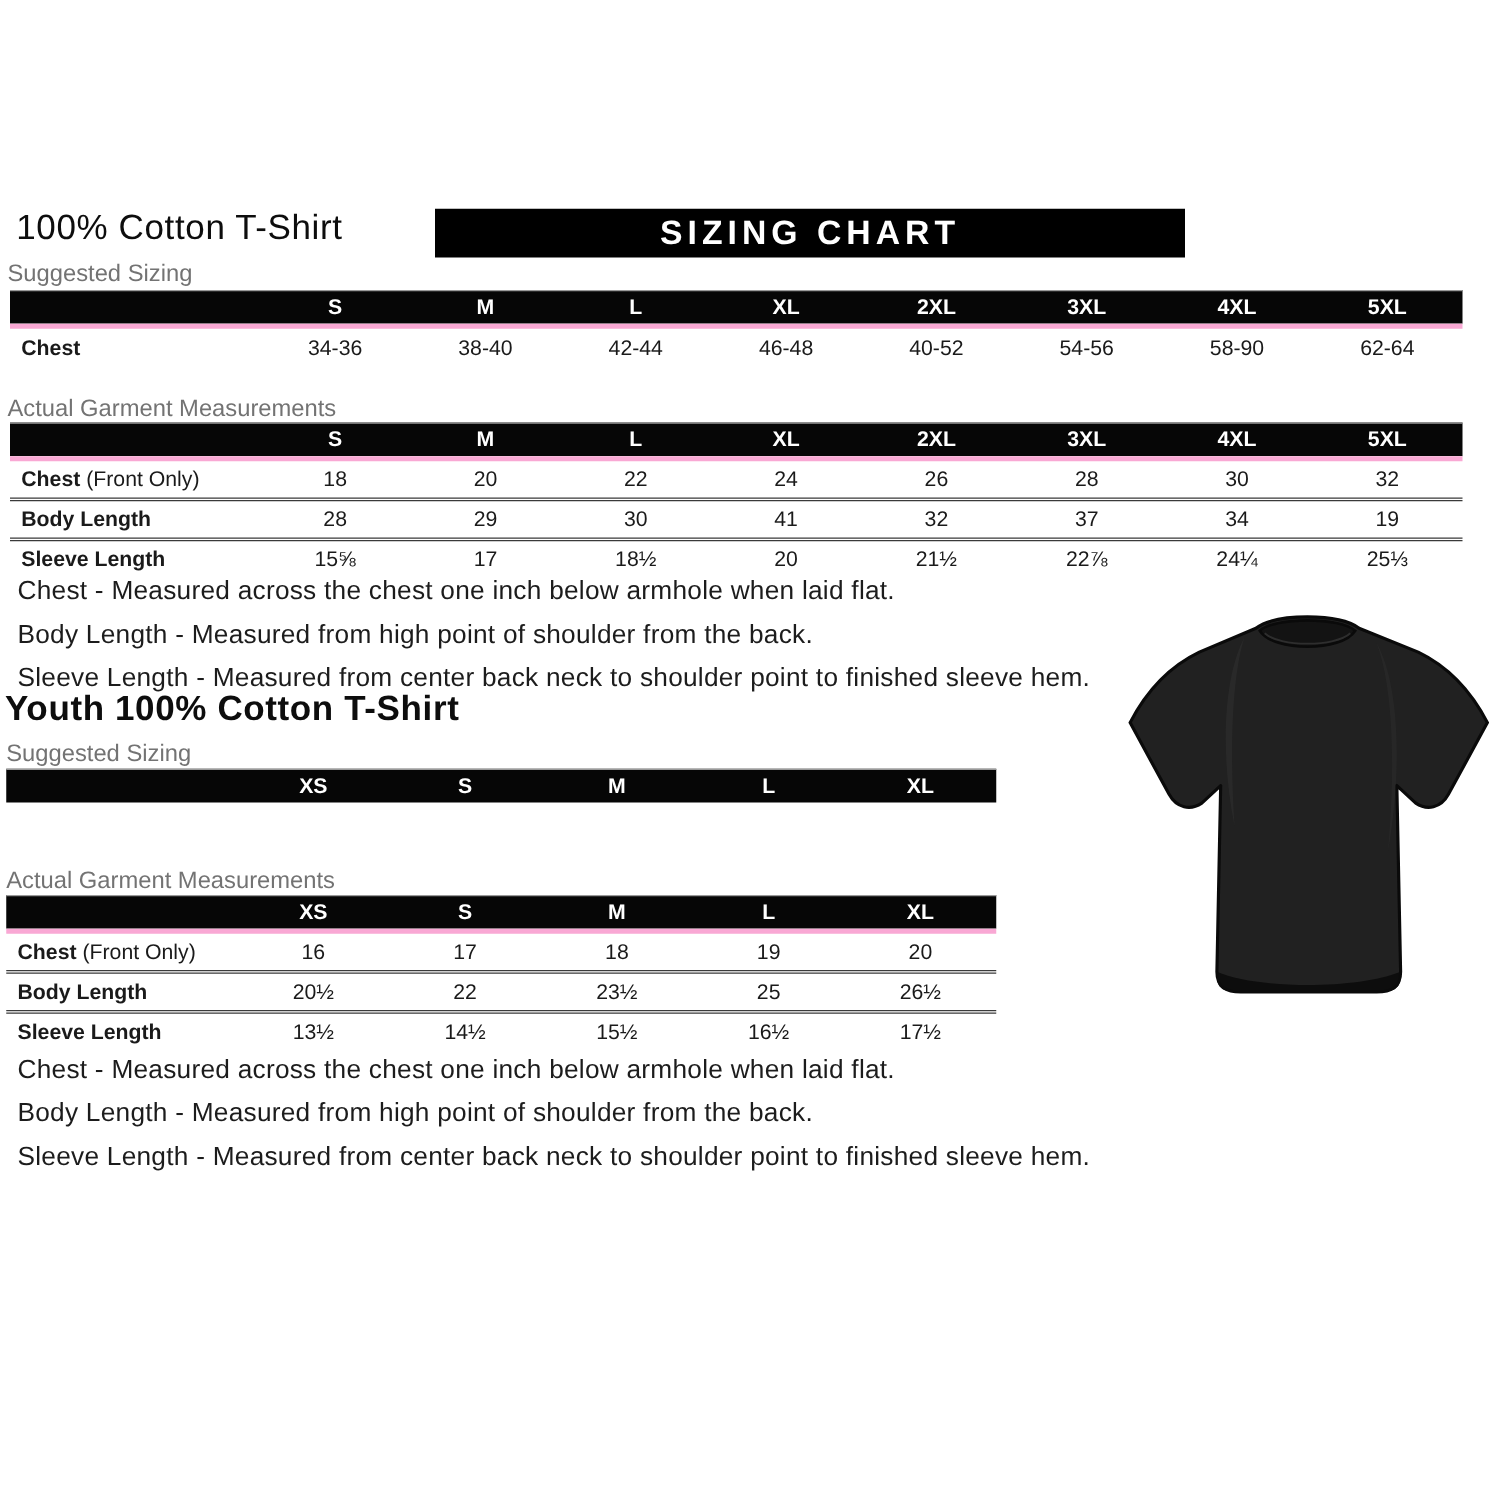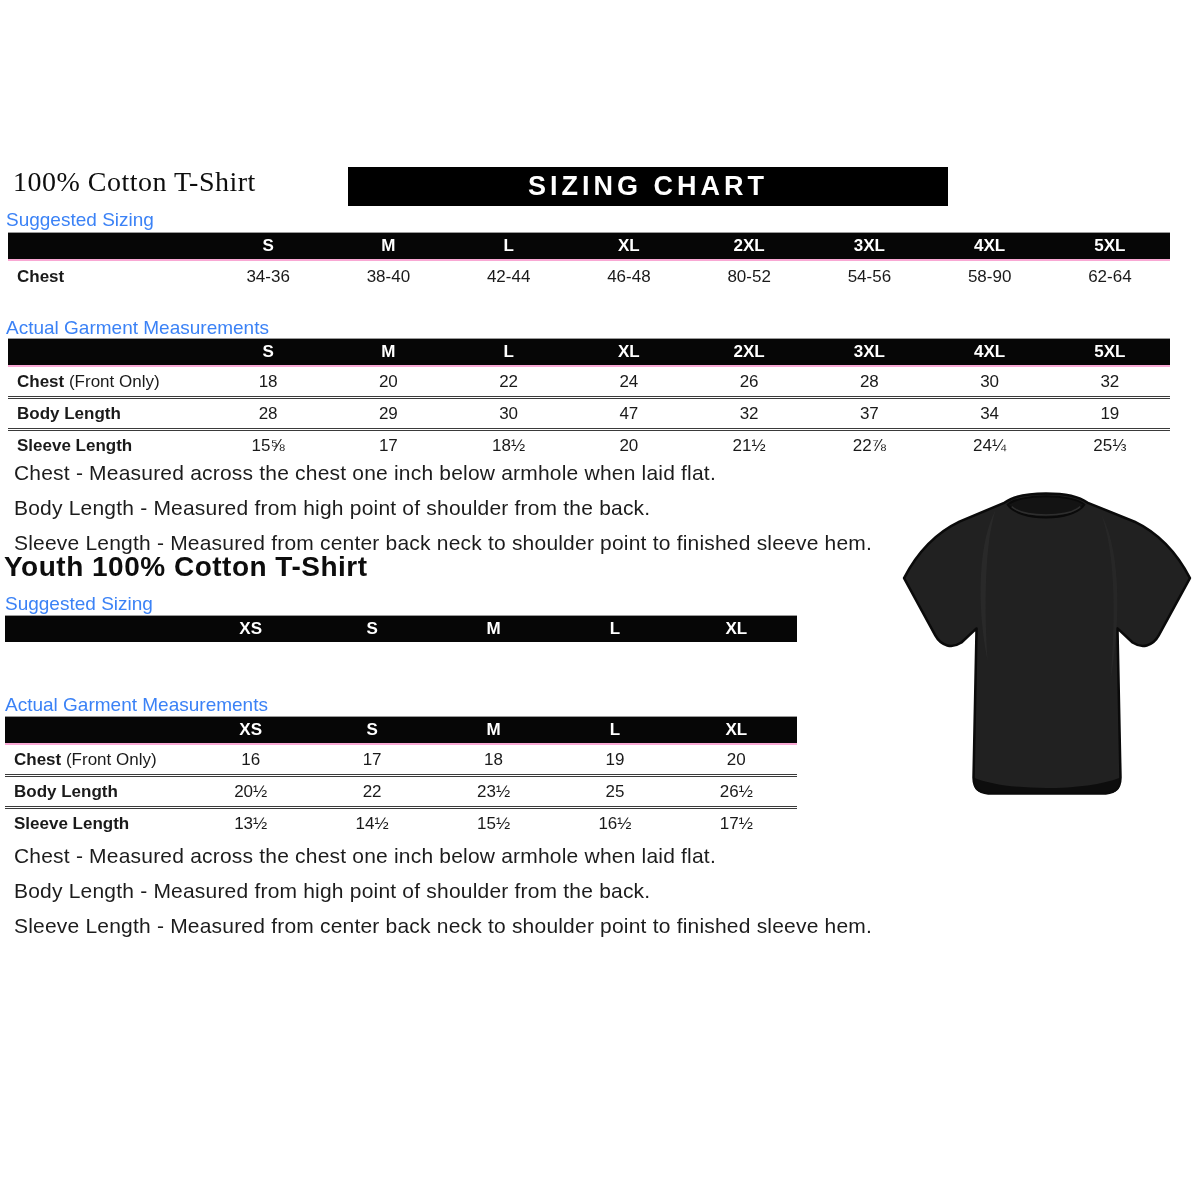--- a/index.html
+++ b/index.html
@@ -5,52 +5,52 @@
   html,body{margin:0;padding:0;background:#fff;}
   #canvas{
     position:relative;width:1200px;height:1200px;background:#ffffff;
     font-family:"Liberation Sans", sans-serif;color:#1a1a1a;overflow:hidden;
   }
   .abs{position:absolute;}
 
   
   .main-title{font-size:28px;font-weight:400;color:#0d0d0d;letter-spacing:0.5px;}
   .youth-title{font-size:28px;font-weight:700;color:#0d0d0d;letter-spacing:0.5px;}
-  .section-label{font-size:19px;font-weight:400;color:#3b82f6;}
+  .section-label{font-size:19px;font-weight:400;color:#737373;}
   .banner{
     background:#000;color:#fff;display:flex;align-items:center;justify-content:center;
     font-weight:700;font-size:27px;letter-spacing:4px;
   }
 
   
   .table{font-size:17px;color:#1a1a1a;}
   .trow{display:flex;align-items:center;}
   .thead{background:#060606;color:#fff;font-weight:700;height:26px;border-top:1px solid #9a9a9a;}
   .tdata{height:31px;background:#fff;}
   .compact .tdata{height:29px;}
-  .tdata:nth-of-type(2){border-top:2px solid #f9a8d4;}
+  .tdata:nth-of-type(2){border-top:4px solid #f9a8d4;}
   .tdata + .tdata{border-top:3px double #3a3a3a;}
   .tcell{display:flex;align-items:center;}
   .tcell.lbl{width:var(--lblw,200px);padding-left:9px;box-sizing:border-box;}
   .tcell.val{flex:1;justify-content:center;text-align:center;}
   .b{font-weight:700;}
   .lbl span{white-space:pre;}
 
   
   .note-line{font-size:21px;color:#1c1c1c;margin-bottom:11px;letter-spacing:0.2px;}
 
   
   .tshirt-wrap{width:302px;height:325px;}
 </style>
 </head>
 <body>
 
 <div id="canvas">
 
-  <div class="abs main-title" style="left:13px;top:166px;font-family:Liberation Serif, serif;">100% Cotton T-Shirt</div>
+  <div class="abs main-title" style="left:13px;top:166px;">100% Cotton T-Shirt</div>
 
   <div class="abs banner" style="left:348px;top:167px;width:600px;height:39px;">
     <span>SIZING CHART</span>
   </div>
 
   <div class="abs section-label" style="left:6px;top:209px;">Suggested Sizing</div>
 
   <div class="abs table" style="left:8px;top:232px;width:1162px;--lblw:200px;">
       <div class="trow thead">
         <div class="tcell lbl"></div>
@@ -64,21 +64,21 @@
         <div class="tcell val">5XL</div>
       </div>
       <div class="trow tdata">
         <div class="tcell lbl">
           <span class="b">Chest</span>
         </div>
         <div class="tcell val">34-36</div>
         <div class="tcell val">38-40</div>
         <div class="tcell val">42-44</div>
         <div class="tcell val">46-48</div>
-        <div class="tcell val">80-52</div>
+        <div class="tcell val">40-52</div>
         <div class="tcell val">54-56</div>
         <div class="tcell val">58-90</div>
         <div class="tcell val">62-64</div>
       </div>
     </div>
 
   <div class="abs section-label" style="left:6px;top:317px;">Actual Garment Measurements</div>
 
   <div class="abs table compact" style="left:8px;top:338px;width:1162px;--lblw:200px;">
       <div class="trow thead">
@@ -106,21 +106,21 @@
         <div class="tcell val">30</div>
         <div class="tcell val">32</div>
       </div>
       <div class="trow tdata">
         <div class="tcell lbl">
           <span class="b">Body Length</span>
         </div>
         <div class="tcell val">28</div>
         <div class="tcell val">29</div>
         <div class="tcell val">30</div>
-        <div class="tcell val">47</div>
+        <div class="tcell val">41</div>
         <div class="tcell val">32</div>
         <div class="tcell val">37</div>
         <div class="tcell val">34</div>
         <div class="tcell val">19</div>
       </div>
       <div class="trow tdata">
         <div class="tcell lbl">
           <span class="b">Sleeve Length</span>
         </div>
         <div class="tcell val">15⅝</div>

